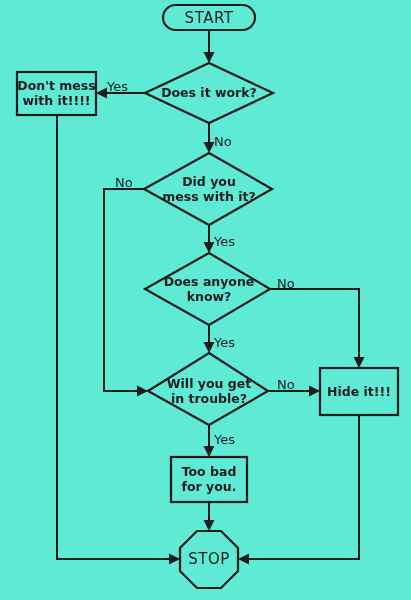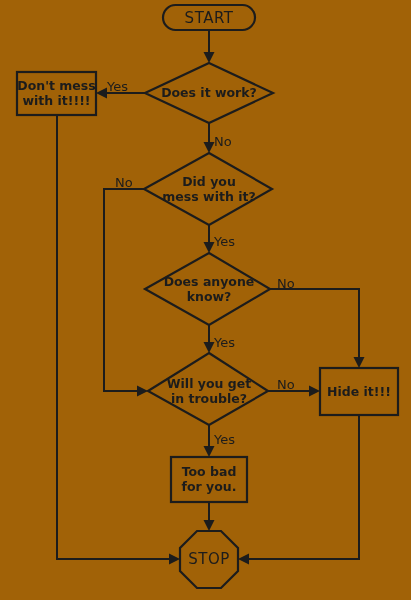--- a/index.html
+++ b/index.html
@@ -10,21 +10,21 @@
   body {
     width: 411px;
     height: 600px;
     overflow: hidden;
     font-family: "DejaVu Sans", "Liberation Sans", sans-serif;
   }
   #flowchart-root {
     position: relative;
     width: 411px;
     height: 600px;
-    background: #a16207;
+    background: #5eead4;
   }
   svg#flow-svg {
     position: absolute;
     top: 0;
     left: 0;
     width: 411px;
     height: 600px;
     display: block;
   }
   .shape-stroke {

